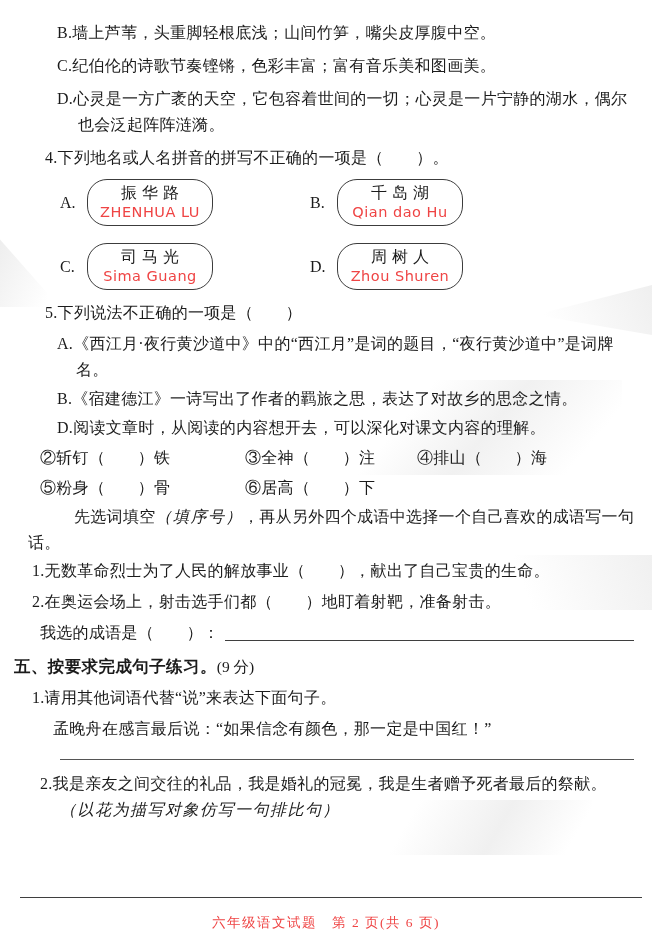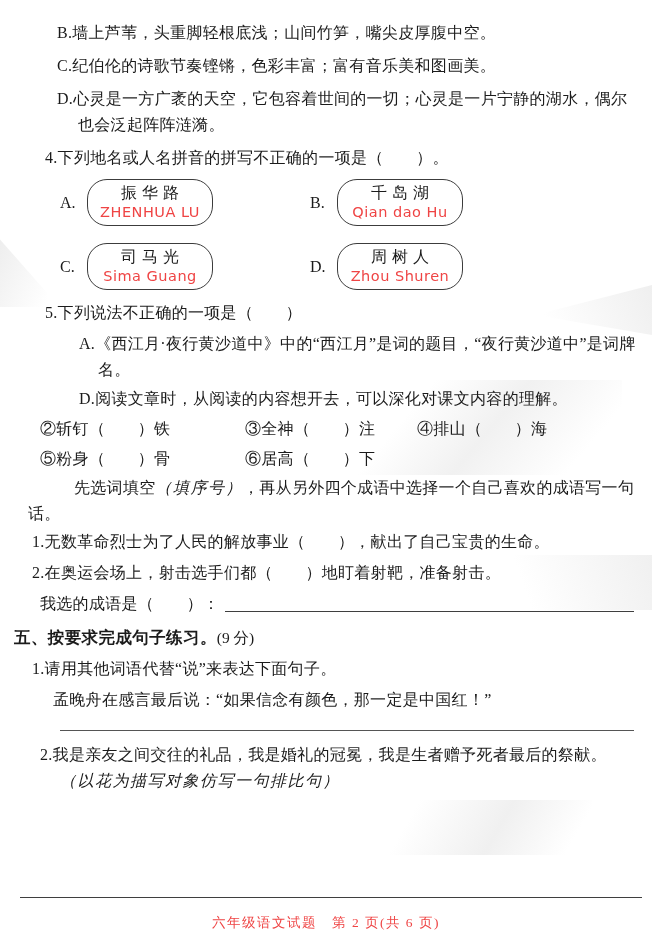--- a/index.html
+++ b/index.html
@@ -13,21 +13,21 @@
   
   .shadow{position:absolute;pointer-events:none;}
   .sh1{left:0;top:232px;width:70px;height:75px;background:linear-gradient(115deg,#ededed,transparent 75%);clip-path:polygon(0 10%,85% 100%,0 100%);}
   .sh2{right:0;top:285px;width:130px;height:50px;background:linear-gradient(245deg,#efefef,transparent 80%);clip-path:polygon(100% 0,100% 100%,10% 60%);}
   .sh3{right:30px;top:380px;width:300px;height:95px;background:linear-gradient(130deg,transparent 30%,#f1f1f1 55%,transparent 85%);}
   .sh4{right:0;top:555px;width:180px;height:55px;background:linear-gradient(250deg,#f0f0f0,transparent 70%);}
   .sh5{right:60px;top:800px;width:240px;height:55px;background:linear-gradient(120deg,transparent 25%,#f0f0f0 60%,transparent 90%);}
 
   
   .opt{margin-left:43px;padding-left:21px;text-indent:-21px;margin-bottom:7px;}
-  .opt5{margin-left:65px;padding-left:19px;text-indent:-19px;margin-bottom:3px;}
+  .opt5{margin-left:43px;padding-left:19px;text-indent:-19px;margin-bottom:3px;}
 
   .stem{margin-left:31px;margin-bottom:3px;}
 
   
   .q4-grid{display:grid;grid-template-columns:250px auto;row-gap:17px;margin:8px 0 10px 46px;}
   .q4-cell{display:flex;align-items:center;}
   .q4-label{width:27px;font-size:16px;flex:none;}
   .namebox{border:1.6px solid #3c3c3c;border-radius:20px;padding:2px 10px 3px;text-align:center;min-width:104px;display:inline-block;}
   .namebox .hanzi{font-size:16px;letter-spacing:5px;line-height:21px;text-indent:5px;}
   .namebox .pinyin{font-family:"DejaVu Sans","Liberation Sans",sans-serif;font-size:14.5px;line-height:19px;letter-spacing:0.5px;color:#ef4444;}
@@ -100,20 +100,21 @@
         <span class="q4-label">D.</span>
         <span class="namebox">
           <div class="hanzi">周树人</div>
           <div class="pinyin">Zhou Shuren</div>
         </span>
       </div>
     </div>
 
     <p class="stem" style="margin-bottom:5px;">5.下列说法不正确的一项是（　　）</p>
     <p class="opt5">A.《西江月·夜行黄沙道中》中的“西江月”是词的题目，“夜行黄沙道中”是词牌名。</p>
+    <p class="opt5">B.《宿建德江》一诗写出了作者的羁旅之思，表达了对故乡的思念之情。</p>
     <p class="opt5">D.阅读文章时，从阅读的内容想开去，可以深化对课文内容的理解。</p>
 
 
     <div class="idioms">
       <p>②斩钉（　　）铁</p>
       <p>③全神（　　）注</p>
       <p>④排山（　　）海</p>
       <p>⑤粉身（　　）骨</p>
       <p>⑥居高（　　）下</p>
     </div>

